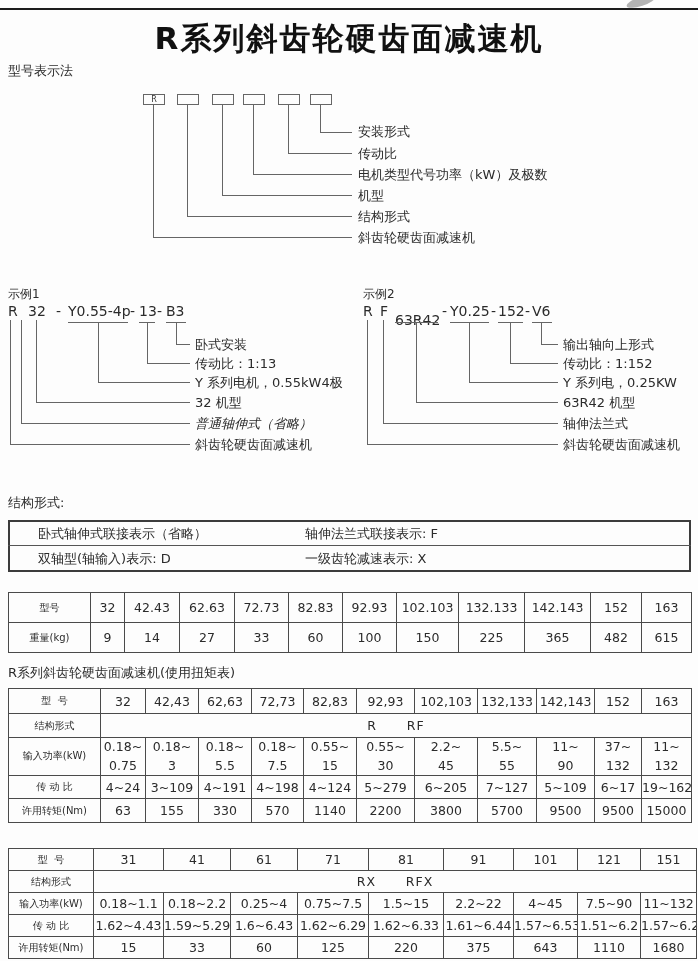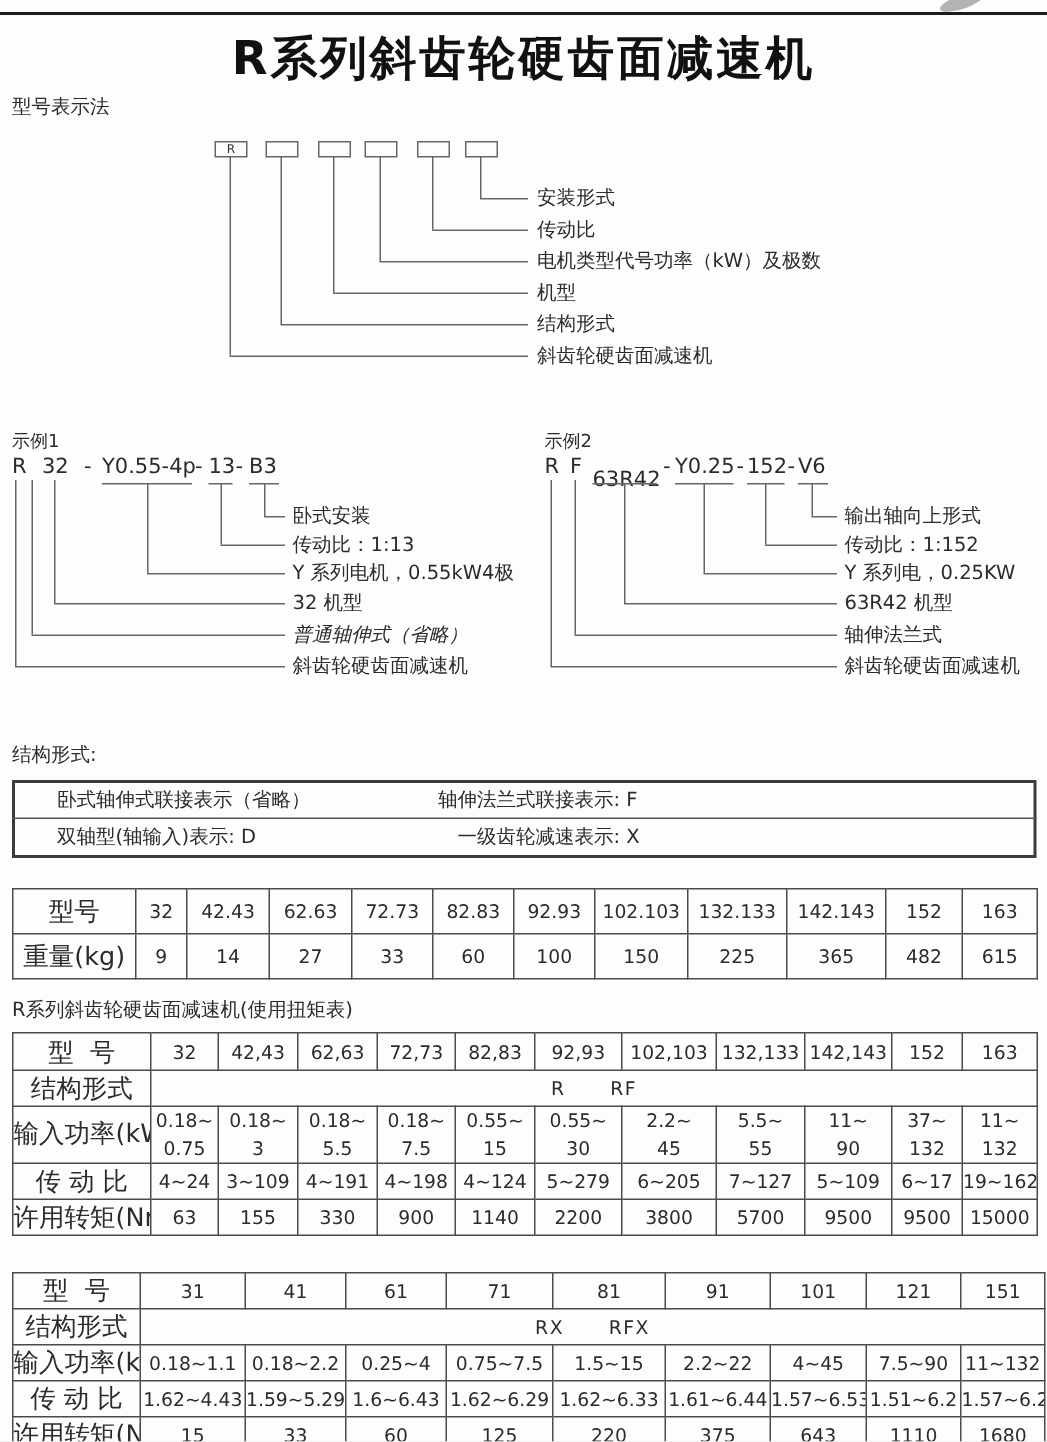--- a/index.html
+++ b/index.html
@@ -19,21 +19,21 @@
     font-size:8px;line-height:9px;text-align:center;color:#333;}
   .diag-label{position:absolute;font-size:13px;line-height:15px;color:#2b2b2b;white-space:nowrap;}
   .code-part{position:absolute;font-size:14px;line-height:16px;color:#2b2b2b;white-space:nowrap;}
   .ex-title{position:absolute;font-size:12px;color:#2b2b2b;}
   .structure-box{position:absolute;left:8px;top:520px;width:679px;height:48px;border:2px solid #3c3c3c;}
   .structure-divider{position:absolute;left:8px;top:545px;width:683px;height:1px;background:#555;}
   .structure-cell{position:absolute;font-size:13px;line-height:15px;color:#2b2b2b;white-space:nowrap;}
   table.grid{position:absolute;border-collapse:collapse;table-layout:fixed;background:#fdfdfd;}
   table.grid td{border:1px solid #4a4a4a;text-align:center;font-size:12.5px;color:#2b2b2b;
     padding:0;overflow:hidden;white-space:nowrap;}
-  table.grid td.rowlabel{font-size:17px;white-space:pre;}
+  table.grid td.rowlabel{font-size:10px;white-space:pre;}
   table.grid td.spancell{white-space:pre;letter-spacing:1px;}
   tr.pre td{white-space:pre-line;line-height:1.45;}
 </style>
 </head>
 <body>
 
 <div id="page">
 
   <div class="toprule"></div>
   <div class="artifact"></div>
@@ -141,21 +141,21 @@
   <div class="diag-label" style="left:563px;top:356px;">传动比：1:152</div>
   <div class="diag-label" style="left:563px;top:375px;">Y 系列电，0.25KW</div>
   <div class="diag-label" style="left:563px;top:395px;">63R42 机型</div>
   <div class="diag-label" style="left:563px;top:416px;">轴伸法兰式</div>
   <div class="diag-label" style="left:563px;top:437px;">斜齿轮硬齿面减速机</div>
 
   <div class="section-label" style="left:8px;top:494px;">结构形式:</div>
   <div class="structure-box"></div>
   <div class="structure-divider"></div>
   <div class="structure-cell" style="left:38px;top:526px;">卧式轴伸式联接表示（省略）</div>
-  <div class="structure-cell" style="left:292px;top:526px;text-align:right;">轴伸法兰式联接表示: F</div>
+  <div class="structure-cell" style="left:305px;top:526px;text-align:right;">轴伸法兰式联接表示: F</div>
   <div class="structure-cell" style="left:38px;top:551px;">双轴型(轴输入)表示: D</div>
   <div class="structure-cell" style="left:305px;top:551px;">一级齿轮减速表示: X</div>
 
   <table class="grid" style="left:8px;top:592px;width:683px;">
     <colgroup>
       <col style="width:82px">
         <col style="width:34px">
         <col style="width:55px">
         <col style="width:55px">
       <col style="width:54px">
@@ -272,21 +272,21 @@
           <td>7~127</td>
           <td>5~109</td>
           <td>6~17</td>
           <td>19~162</td>
         </tr>
     <tr style="height:24px">
       <td class="rowlabel">许用转矩(Nm)</td>
     <td>63</td>
           <td>155</td>
           <td>330</td>
-          <td>900</td>
+          <td>570</td>
           <td>1140</td>
           <td>2200</td>
           <td>3800</td>
           <td>5700</td>
           <td>9500</td>
           <td>9500</td>
           <td>15000</td>
         </tr>
   </tbody>
     </table>

